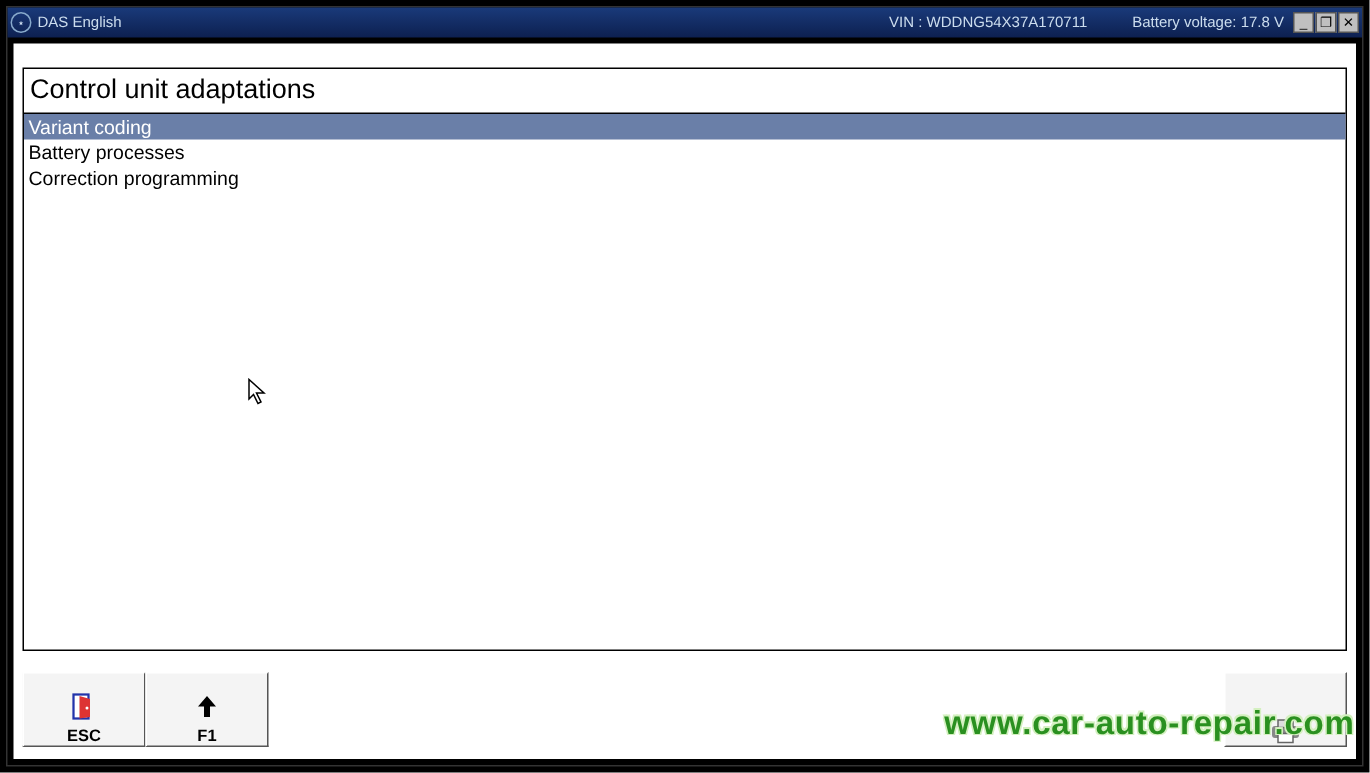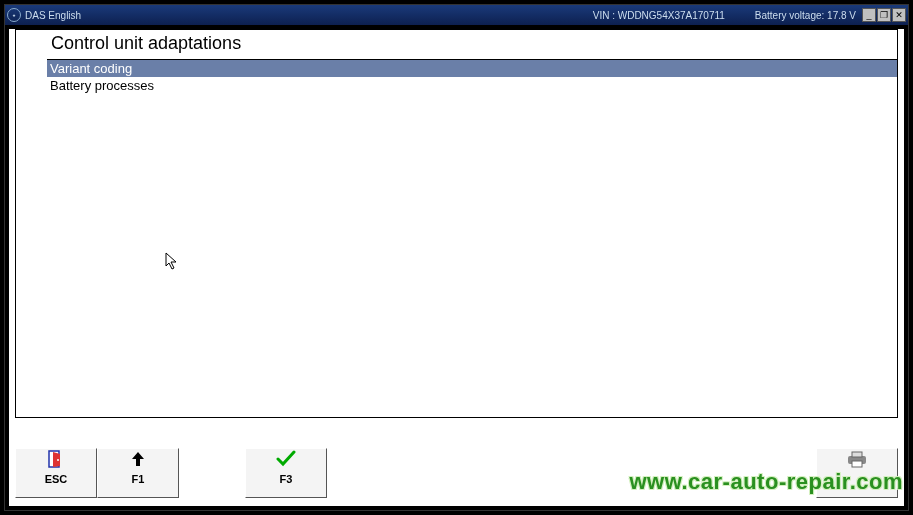--- a/index.html
+++ b/index.html
@@ -94,25 +94,24 @@
       background: #333;
       border-radius: 1px;
     }
     .cu-val {
       font-size: 17px;
       font-weight: bold;
       margin-left: 6px;
     }
     
     .panel {
-      margin: 0 6px;
+      margin: 16px 6px;
       border: 1px solid #000;
       height: 389px;
       background: #fff;
-      padding-left: 31px;
     }
     .panel-title {
       font-size: 18px;
       padding: 3px 4px 5px 4px;
       border-bottom: 1px solid #000;
     }
     .list-item {
       font-size: 13px;
       padding: 0 3px;
       line-height: 17px;
@@ -136,21 +135,21 @@
       height: 50px;
       background: #f4f4f4;
       border: 1px solid #888;
       border-top-color: #fff;
       border-left-color: #fff;
       border-right-color: #555;
       border-bottom-color: #555;
       display: flex;
       flex-direction: column;
       align-items: center;
-      justify-content: flex-start;
+      justify-content: flex-end;
       font-size: 11px;
       font-weight: bold;
       cursor: pointer;
       gap: 4px;
     }
     .fbtn .ico { height: 20px; display: flex; align-items: center; justify-content: center; }
     .bar-spacer { flex: 1; }
     
     .watermark {
       position: absolute;
@@ -189,20 +188,21 @@
     </div>
   </div>
 
   <div class="app-body">
 
 
     <div class="panel">
       <div class="panel-title">Control unit adaptations</div>
       <div class="list-item selected">Variant coding</div>
       <div class="list-item">Battery processes</div>
+      <div class="list-item">Correction programming</div>
     </div>
 
     <div class="button-bar">
       <div class="fbtn">
         <div class="ico">
           <svg width="20" height="20" viewBox="0 0 20 20">
             <rect x="3" y="2" width="10" height="16" fill="#fff" stroke="#23a" stroke-width="1.5"></rect>
             <path d="M7 3 L14 5 L14 17 L7 18 Z" fill="#d33"></path>
             <circle cx="12" cy="11" r="1" fill="#fff"></circle>
           </svg>
@@ -211,28 +211,20 @@
       </div>
       <div class="fbtn">
         <div class="ico">
           <svg width="18" height="18" viewBox="0 0 18 18">
             <path d="M9 2 L15 9 L11 9 L11 16 L7 16 L7 9 L3 9 Z" fill="#000"></path>
           </svg>
         </div>
         <span>F1</span>
       </div>
       <div style="width:66px"></div>
-      <div class="fbtn">
-        <div class="ico">
-          <svg width="20" height="18" viewBox="0 0 20 18">
-            <path d="M2 9 L7 14 L18 2" stroke="#0a0" stroke-width="3" fill="none" stroke-linecap="round"></path>
-          </svg>
-        </div>
-        <span>F3</span>
-      </div>
       <div style="width:150px"></div>
       <div class="bar-spacer"></div>
       <div class="fbtn">
         <div class="ico">
           <svg width="22" height="18" viewBox="0 0 22 18">
             <rect x="2" y="6" width="18" height="8" rx="2" fill="#888"></rect>
             <rect x="6" y="2" width="10" height="5" fill="#ddd" stroke="#666"></rect>
             <rect x="6" y="11" width="10" height="6" fill="#fff" stroke="#666"></rect>
           </svg>
         </div>

